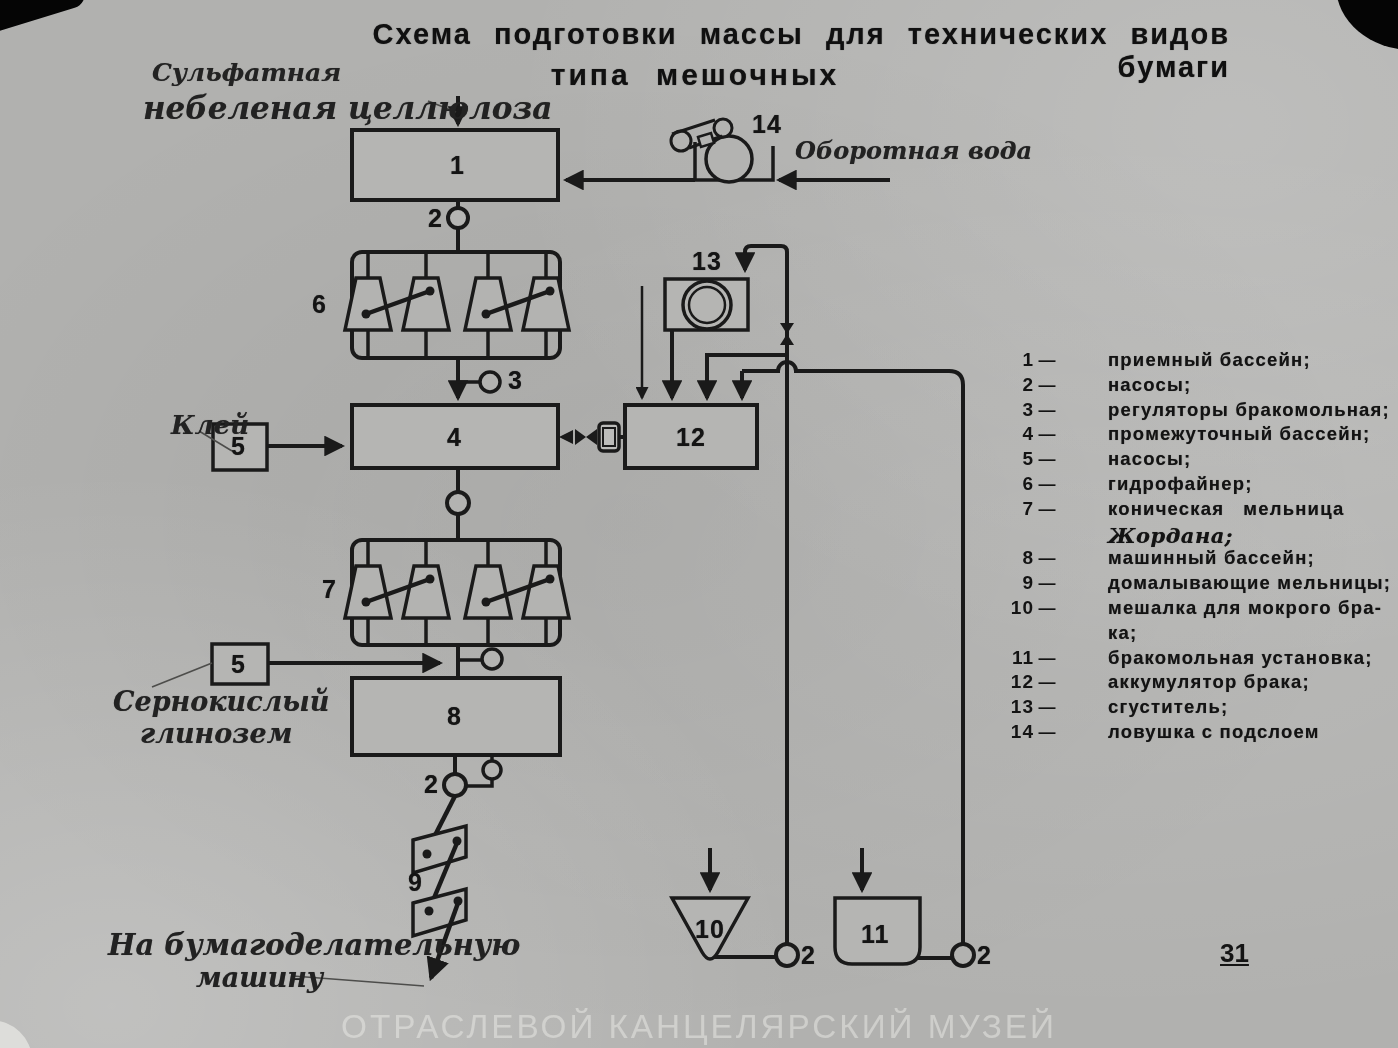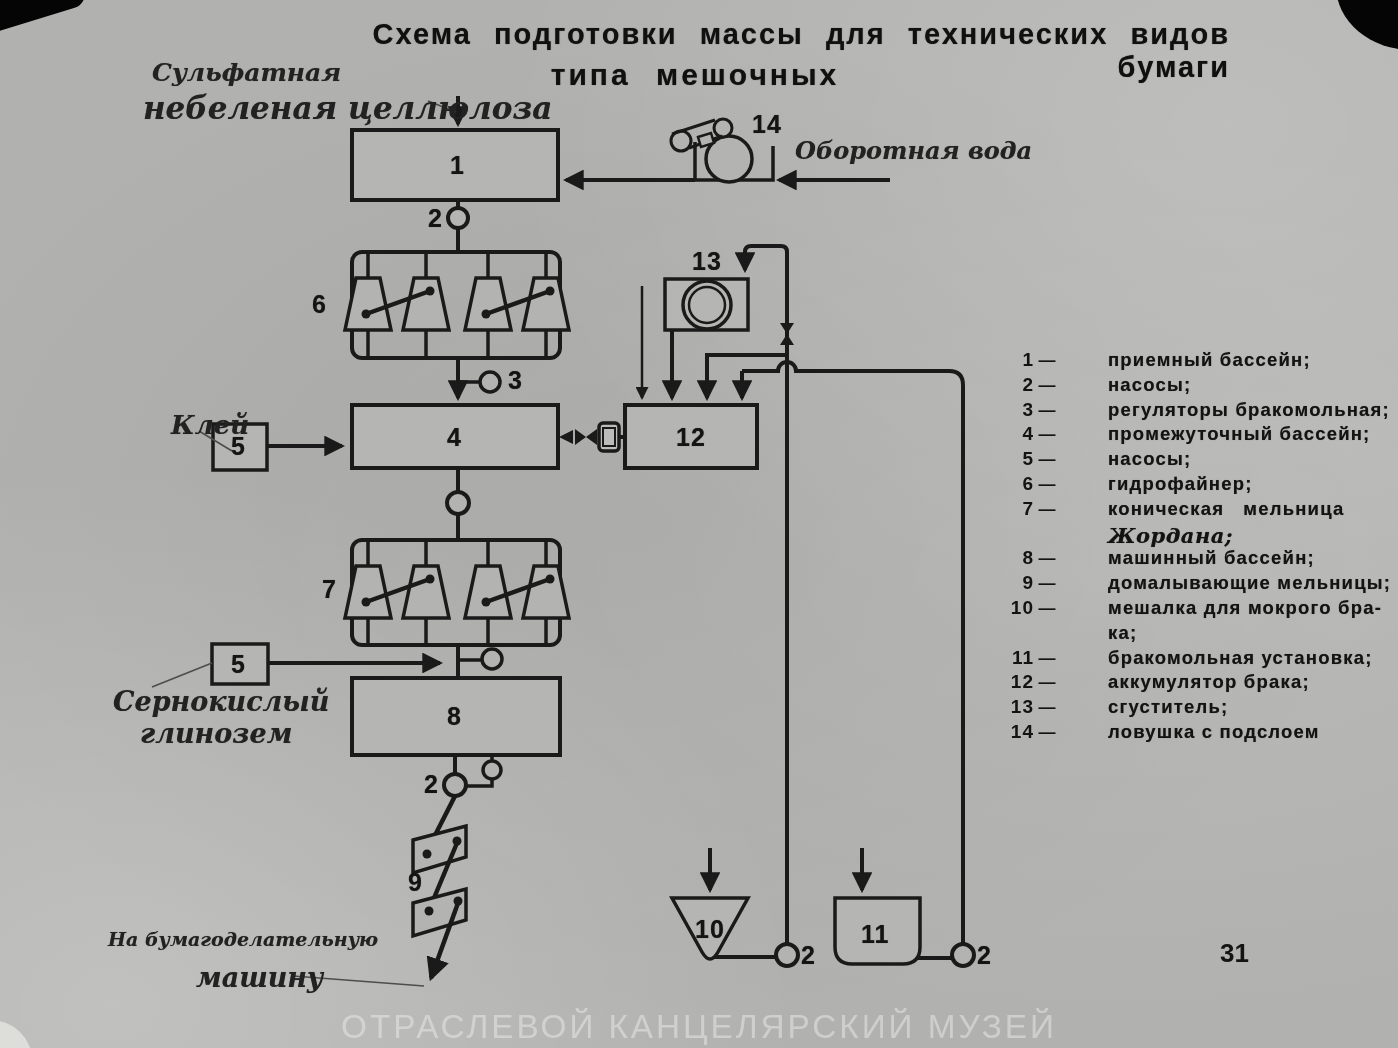--- a/index.html
+++ b/index.html
@@ -43,21 +43,21 @@
   .lg-dash{width:26px;text-align:center;font:700 17px "Liberation Sans",sans-serif;
     color:#131313;flex:none;}
   .lg-text{font:700 18.5px "Liberation Sans",sans-serif;color:#131313;
     letter-spacing:1.2px;white-space:nowrap;text-shadow:0 0 0.7px rgba(16,16,16,0.55);margin-left:48px;}
   .lg-text.jordana{font:italic 700 21px "DejaVu Serif",serif;letter-spacing:0.5px;}
   .watermark{
     position:absolute;left:0;right:0;bottom:2px;text-align:center;
     font:400 34px "Liberation Sans",sans-serif;
     color:rgba(236,236,232,0.5);letter-spacing:3px;transform:scaleX(0.98);
   }
-  .pagenum{position:absolute;font:700 26px "Liberation Sans",sans-serif;color:#141414;}
+  .pagenum{position:absolute;font:700 26px "Liberation Sans",sans-serif;color:#141414;text-decoration:underline;}
   .corner-tl{position:absolute;left:-34px;top:-24px;width:118px;height:46px;
     background:#050505;transform:rotate(-17deg);border-radius:0 0 14px 4px;}
   .corner-tr{position:absolute;right:-14px;top:-14px;width:76px;height:64px;
     background:#050505;border-bottom-left-radius:100% 100%;}
   .corner-bl{position:absolute;left:-10px;bottom:-12px;width:42px;height:40px;
     background:rgba(238,238,234,0.65);border-top-right-radius:100% 100%;}
 </style>
 </head>
 <body>
 
@@ -195,21 +195,21 @@
 
   <div class="title1">Схема подготовки массы для технических видов бумаги</div>
   <div class="title2">типа мешочных</div>
 
   <div class="ital" style="left:152px;top:58px;font-size:25px;">Сульфатная</div>
   <div class="ital" style="left:143px;top:90px;font-size:31px;">небеленая целлюлоза</div>
   <div class="ital" style="left:795px;top:136px;font-size:24px;">Оборотная вода</div>
   <div class="ital" style="left:135px;top:410px;font-size:26px;margin-left:36px;">Клей</div>
   <div class="ital" style="left:113px;top:686px;font-size:27px;">Сернокислый</div>
   <div class="ital" style="left:140px;top:718px;font-size:27px;">глинозем</div>
-  <div class="ital" style="left:108px;top:928px;font-size:19px;">На бумагоделательную</div>
+  <div class="ital" style="left:108px;top:928px;font-size:29px;">На бумагоделательную</div>
   <div class="ital" style="left:196px;top:962px;font-size:27px;text-align:right;">машину</div>
 
   <div class="num" style="left:450px;top:151px;">1</div>
   <div class="num" style="left:428px;top:204px;">2</div>
   <div class="num" style="left:312px;top:290px;">6</div>
   <div class="num" style="left:508px;top:366px;">3</div>
   <div class="num" style="left:231px;top:432px;">5</div>
   <div class="num" style="left:447px;top:423px;">4</div>
   <div class="num" style="left:676px;top:423px;">12</div>
   <div class="num" style="left:692px;top:247px;">13</div>

